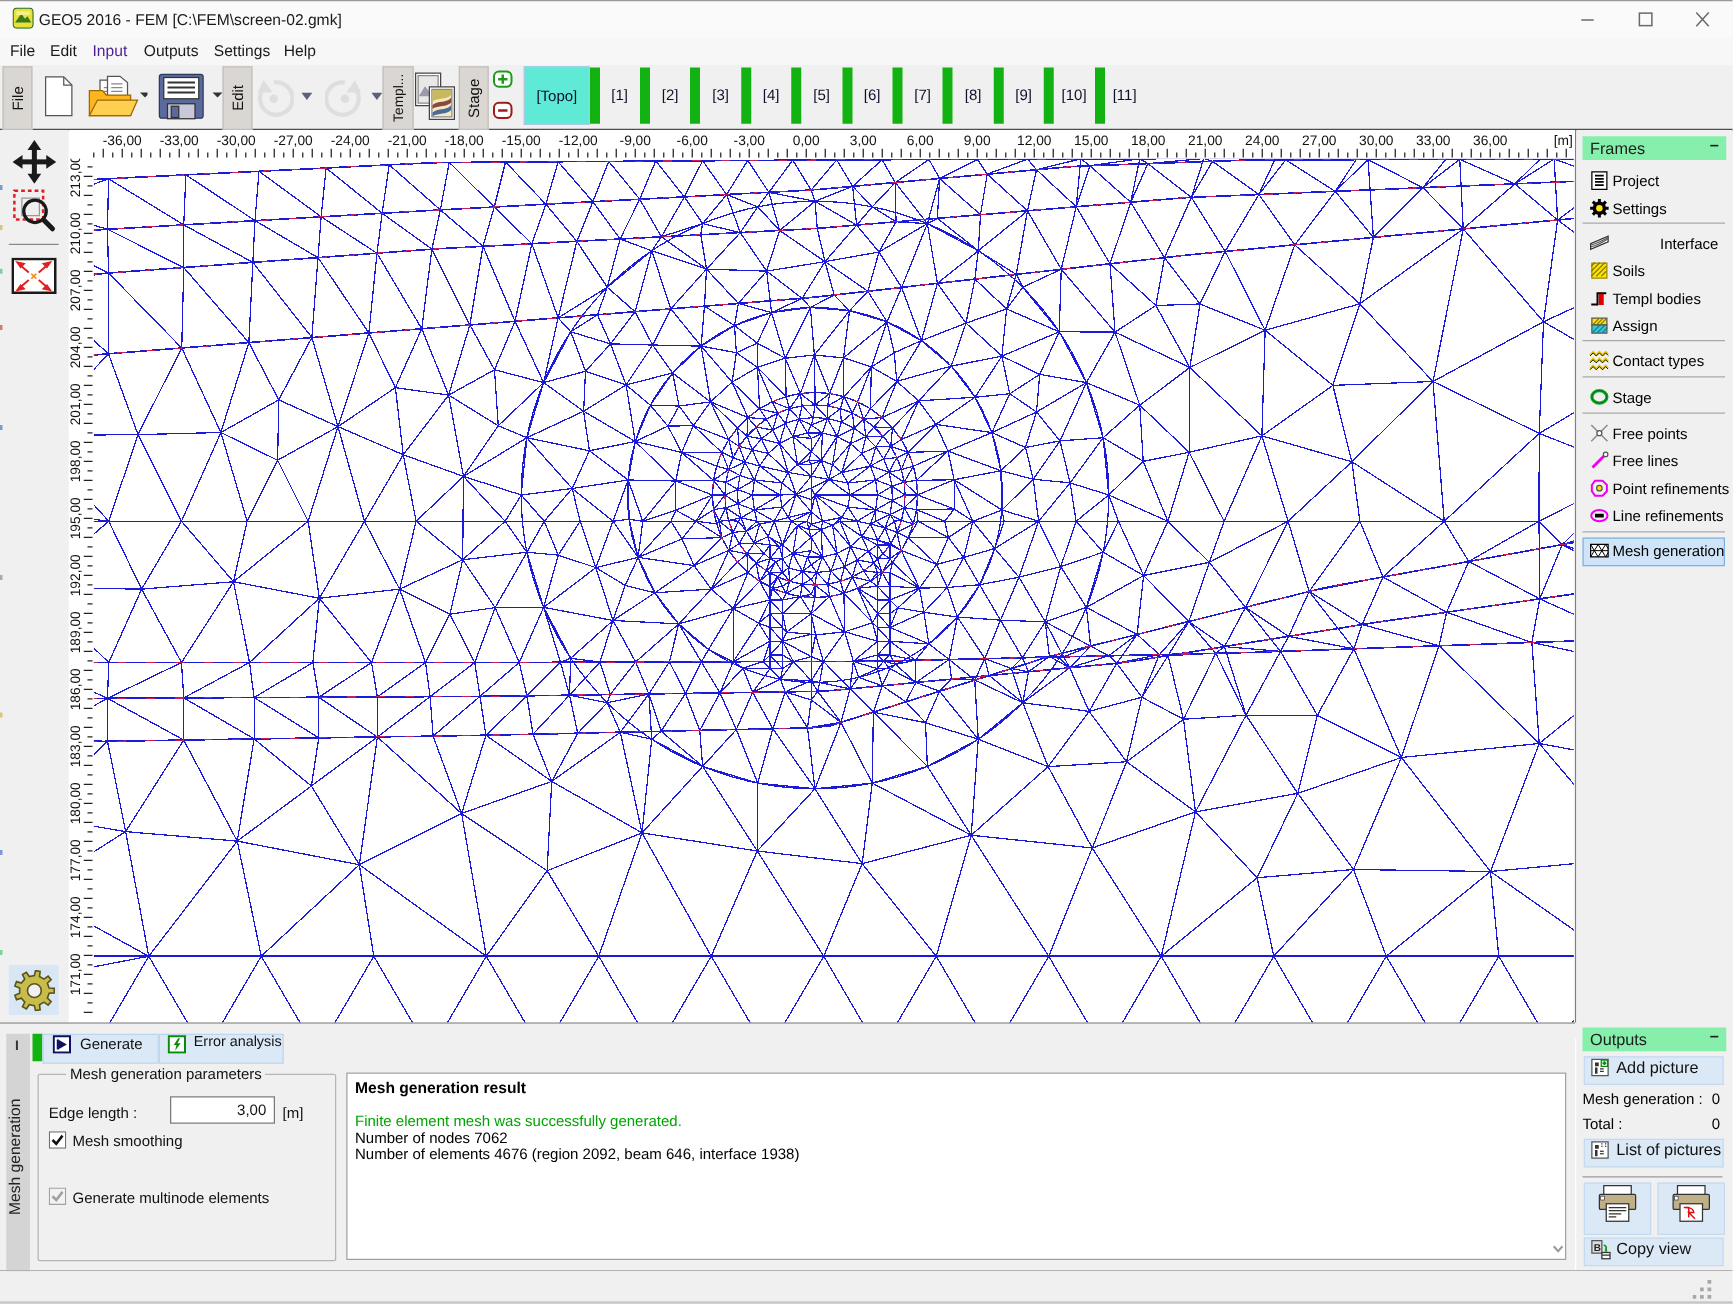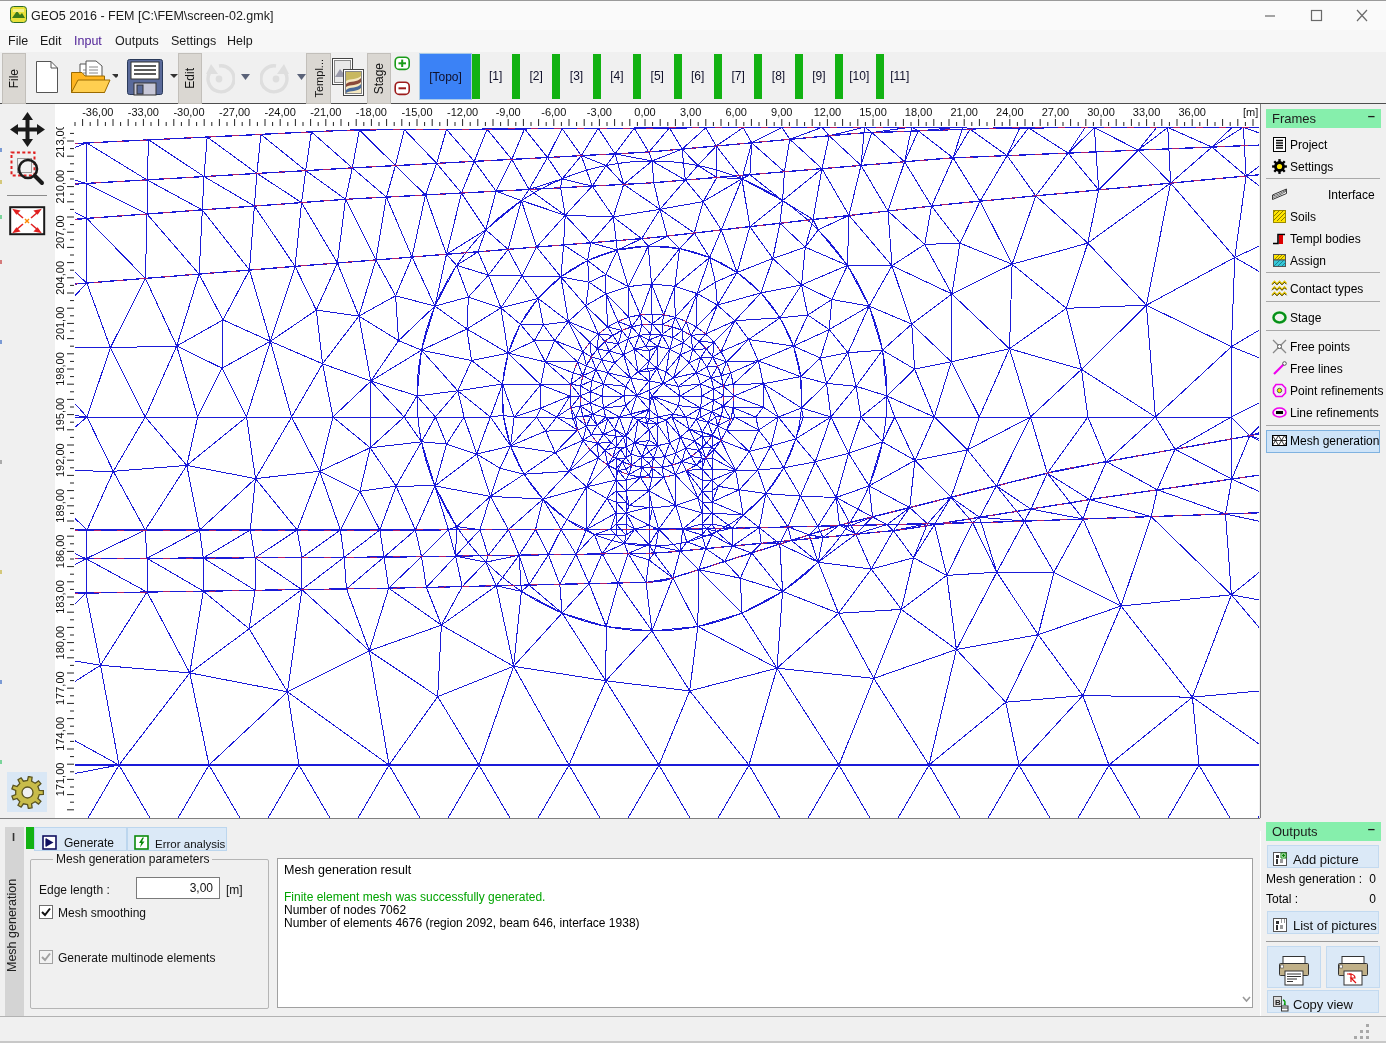--- a/index.html
+++ b/index.html
@@ -2,21 +2,21 @@
 <html><head>
 <meta charset="utf-8">
 <style>
 html,body{margin:0;padding:0}
 body{font-family:"Liberation Sans",sans-serif;width:1386px;height:1043px;overflow:hidden}
 #root{position:absolute;left:0;top:0;width:1386px;height:831px;background:#f0f0f0;font-size:13px;color:#111}
 .abs{position:absolute}
 .vtext{writing-mode:vertical-rl;transform:rotate(180deg);text-align:center}
 .toolbtn{background:#dad7d2;border:1px solid #c2bfba;display:flex;align-items:center;justify-content:center}
 .hdr{background:#86efac;color:#1c1c1c;font-size:13px;display:flex;align-items:center;padding:0 6px;justify-content:space-between}
-.bluebtn{background:#dbe9f7;border:1px solid #c3daf0;display:flex;align-items:flex-end;font-size:13px;color:#111}
+.bluebtn{background:#dbe9f7;border:1px solid #c3daf0;display:flex;align-items:flex-start;font-size:13px;color:#111}
 .frow{display:flex;align-items:center;font-size:12px;color:#000}
 .sep{background:#a9a9a9;height:1px}
 </style>
 </head>
 <body>
 <div id="root">
 
 <div class="abs" style="left:0;top:0;width:1386px;height:30px;background:#fafafa;border-top:1px solid #9a9a9a"></div>
 <div class="abs" style="left:10px;top:6px;width:17px;height:17px">
 <svg width="17" height="17">
@@ -108,21 +108,21 @@
     </div>
 <svg class="abs" style="left:394px;top:56px" width="17" height="15">
       <rect x="1.2" y="1.2" width="14" height="12.2" rx="4" fill="#fff" stroke="#1a9c1a" stroke-width="1.6"></rect>
       <line x1="4.5" y1="7.3" x2="12" y2="7.3" stroke="#1a9c1a" stroke-width="2"></line>
       <line x1="8.2" y1="3.6" x2="8.2" y2="11" stroke="#1a9c1a" stroke-width="2"></line>
     </svg>
 <svg class="abs" style="left:394px;top:81px" width="17" height="15">
       <rect x="1.2" y="1.2" width="14" height="12.2" rx="4" fill="#fff" stroke="#9c1a1a" stroke-width="1.6"></rect>
       <line x1="4.5" y1="7.3" x2="12" y2="7.3" stroke="#9c1a1a" stroke-width="2"></line>
     </svg>
-<div class="abs" style="left:419px;top:53px;width:51px;height:45px;background:#3b82f6;border:1px solid #a9cae8;display:flex;align-items:center;justify-content:center;font-size:12px;color:#10102a">[Topo]</div>
+<div class="abs" style="left:419px;top:53px;width:51px;height:45px;background:#5eead4;border:1px solid #a9cae8;display:flex;align-items:center;justify-content:center;font-size:12px;color:#10102a">[Topo]</div>
 <div class="abs" style="left:471.5px;top:54px;width:8px;height:45px;background:#12b212"></div>
     <div class="abs" style="left:479.5px;top:53px;width:32.4px;height:45px;display:flex;align-items:center;justify-content:center;font-size:12px;color:#10102a">[1]</div>
     <div class="abs" style="left:511.9px;top:54px;width:8px;height:45px;background:#12b212"></div>
     <div class="abs" style="left:519.9px;top:53px;width:32.4px;height:45px;display:flex;align-items:center;justify-content:center;font-size:12px;color:#10102a">[2]</div>
     <div class="abs" style="left:552.3px;top:54px;width:8px;height:45px;background:#12b212"></div>
     <div class="abs" style="left:560.3px;top:53px;width:32.4px;height:45px;display:flex;align-items:center;justify-content:center;font-size:12px;color:#10102a">[3]</div>
     <div class="abs" style="left:592.6999999999999px;top:54px;width:8px;height:45px;background:#12b212"></div>
     <div class="abs" style="left:600.6999999999999px;top:53px;width:32.4px;height:45px;display:flex;align-items:center;justify-content:center;font-size:12px;color:#10102a">[4]</div>
     <div class="abs" style="left:633.0999999999999px;top:54px;width:8px;height:45px;background:#12b212"></div>
     <div class="abs" style="left:641.0999999999999px;top:53px;width:32.4px;height:45px;display:flex;align-items:center;justify-content:center;font-size:12px;color:#10102a">[5]</div>
@@ -650,21 +650,21 @@
       <path d="M3 7 L6 10 L11 3.5" fill="none" stroke="#111" stroke-width="2"></path>
     </svg>
 <div class="abs" style="left:58px;top:906px;font-size:12px">Mesh smoothing</div>
 <svg class="abs" style="left:39px;top:950px" width="14" height="14">
       <rect x="0.5" y="0.5" width="13" height="13" fill="#f2f2f2" stroke="#a0a0a0"></rect>
       <path d="M3 7 L6 10 L11 3.5" fill="none" stroke="#a0a0a0" stroke-width="2"></path>
     </svg>
 <div class="abs" style="left:58px;top:951px;font-size:12px">Generate multinode elements</div>
 
 <div class="abs" style="left:277px;top:858px;width:976px;height:150px;background:#fff;border:1px solid #a0a0a0;box-sizing:border-box"></div>
-<div class="abs" style="left:284px;top:863px;font-size:12.5px;font-weight:normal;color:#000">Mesh generation result</div>
+<div class="abs" style="left:284px;top:863px;font-size:12.5px;font-weight:bold;color:#000">Mesh generation result</div>
 <div class="abs" style="left:284px;top:890px;font-size:12px;color:#00a400">Finite element mesh was successfully generated.</div>
 <div class="abs" style="left:284px;top:903px;font-size:12px;color:#000">Number of nodes 7062</div>
 <div class="abs" style="left:284px;top:916px;font-size:12px;color:#000">Number of elements 4676 (region 2092, beam 646, interface 1938)</div>
 <svg class="abs" style="left:1240px;top:993px" width="13" height="13">
       <path d="M3 4 L6.5 8 L10 4" fill="none" stroke="#9a9a9a" stroke-width="1.6"></path>
     </svg>
 
 <div class="abs" style="left:1261px;top:819px;width:125px;height:197px;background:#f0f0f0"></div>
 <div class="abs hdr" style="left:1266px;top:822px;width:103px;height:19px">Outputs<span style="font-weight:bold;margin-top:-7px">–</span></div>
 <div class="abs bluebtn" style="left:1267px;top:845px;width:110px;height:21px">

